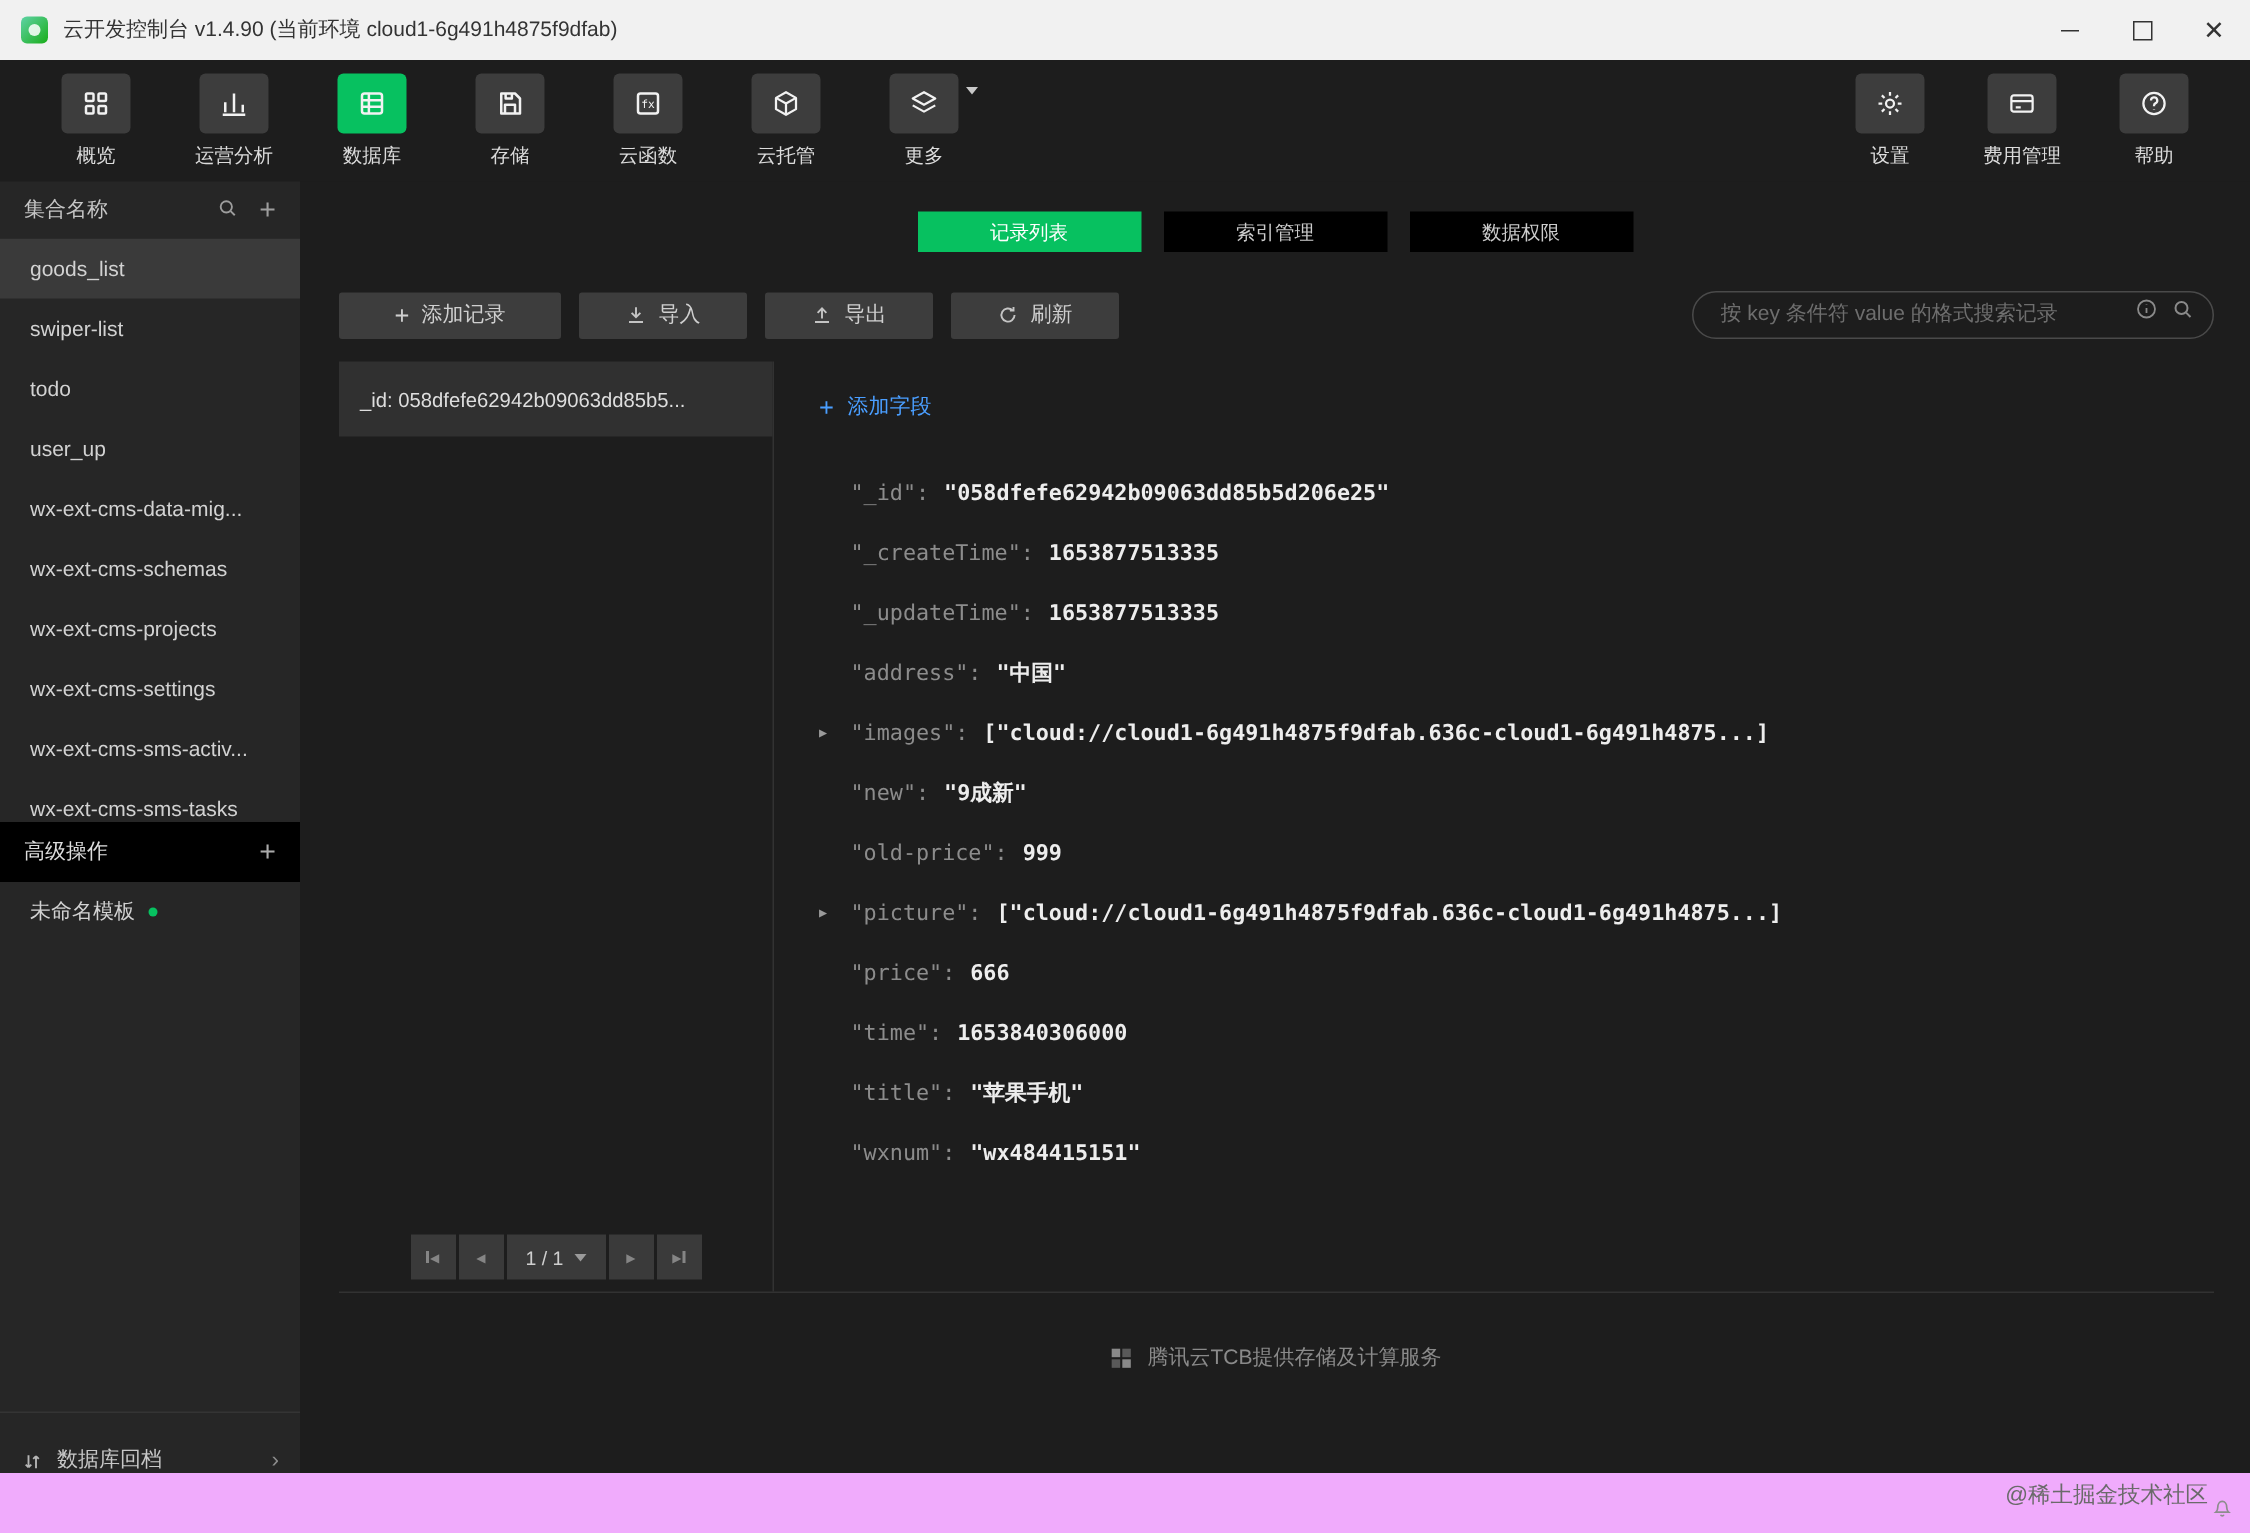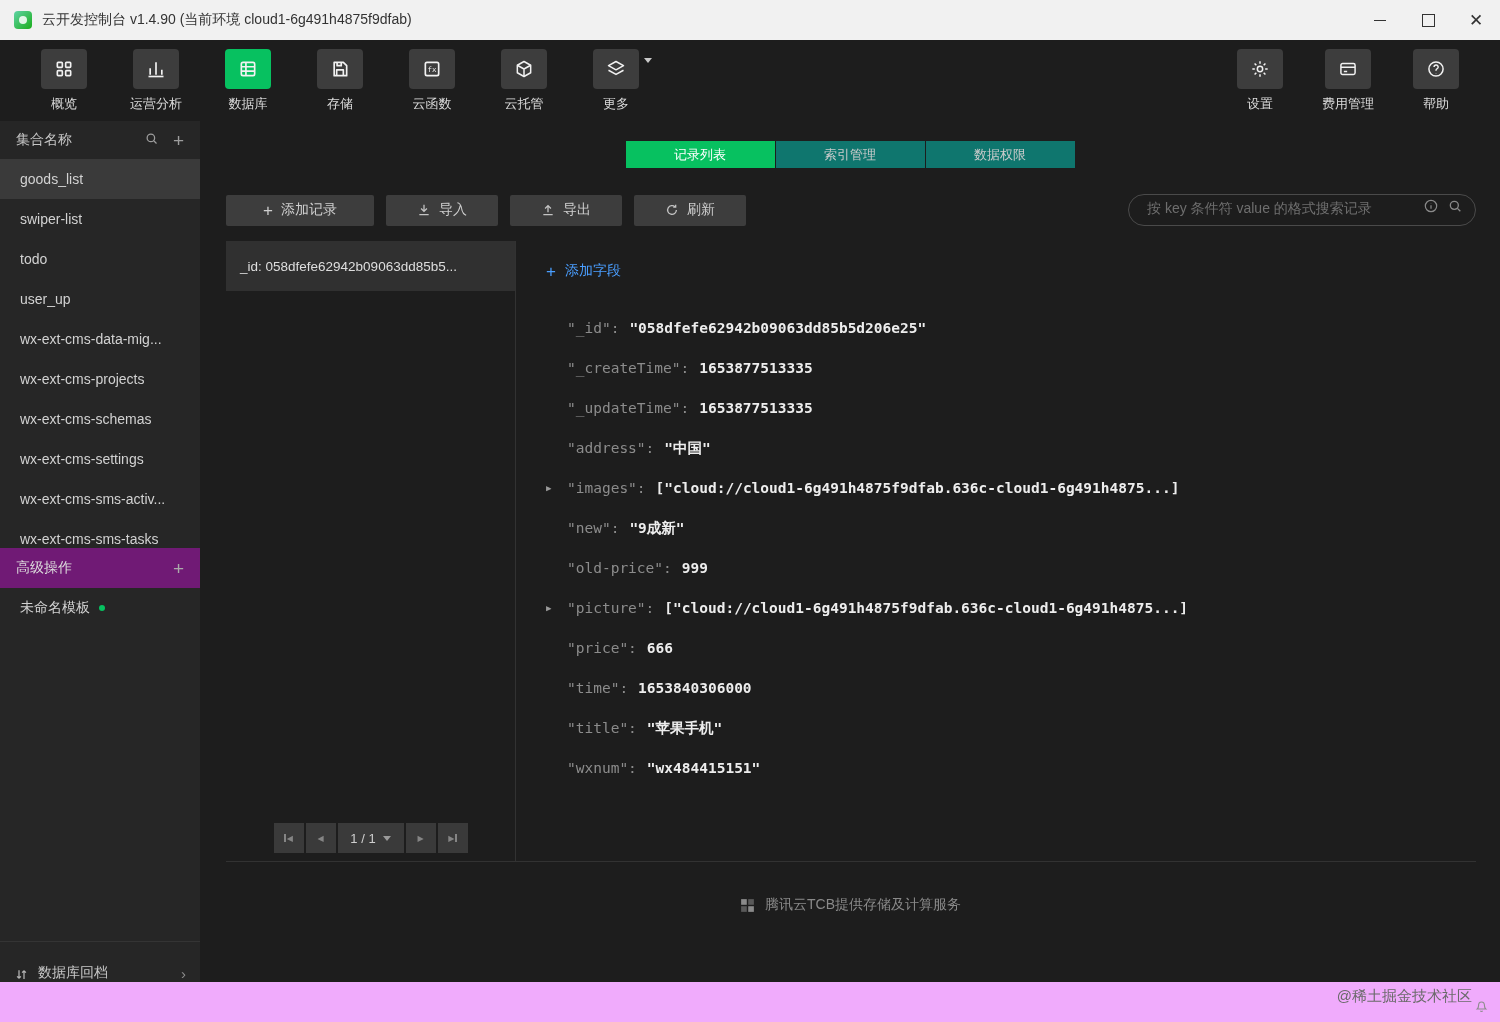--- a/index.html
+++ b/index.html
@@ -37,35 +37,35 @@
 
   
   .sidebar{width:200px;background:#262626;display:flex;flex-direction:column;flex-shrink:0;}
   .sb-header{height:38px;display:flex;align-items:center;padding:0 16px;color:#c6c6c6;font-size:14px;flex-shrink:0;}
   .sb-tools{margin-left:auto;display:flex;align-items:center;gap:14px;color:#9d9d9d;}
   .sb-plus{font-size:19px;line-height:1;cursor:pointer;}
   .collection-list{max-height:389px;overflow:hidden;flex-shrink:0;}
   .col-item{height:40px;display:flex;align-items:center;padding:0 20px;color:#d2d2d2;font-size:14px;
     cursor:pointer;white-space:nowrap;overflow:hidden;}
   .col-item.active{background:#3a3a3a;}
-  .adv-header{height:40px;background:#701a75;display:flex;align-items:center;padding:0 16px;
+  .adv-header{height:40px;background:#000000;display:flex;align-items:center;padding:0 16px;
     color:#ddd;font-size:14px;flex-shrink:0;}
   .adv-plus{margin-left:auto;color:#aaa;font-size:19px;line-height:1;cursor:pointer;}
   .tpl-item{height:40px;display:flex;align-items:center;padding:0 20px;color:#d2d2d2;font-size:14px;cursor:pointer;}
   .green-dot{width:6px;height:6px;border-radius:50%;background:#07c160;margin-left:9px;}
   .sb-spacer{flex:1;}
   .rollback{height:40px;border-top:1px solid #343434;display:flex;align-items:flex-end;
     padding:0 14px;color:#c8c8c8;font-size:14px;gap:9px;cursor:pointer;flex-shrink:0;}
   .rollback svg{color:#b5b5b5;}
   .rb-chev{margin-left:auto;color:#8c8c8c;font-size:15px;}
 
   
   .main{flex:1;display:flex;flex-direction:column;min-width:0;}
-  .tabs-row{display:flex;justify-content:center;margin-top:20px;gap:1px;}
-  .tab{width:149px;height:27px;background:#0f766e;color:#ccc;font-size:13px;display:flex;
+  .tabs-row{display:flex;justify-content:center;margin-top:20px;gap:15px;}
+  .tab{width:149px;height:27px;background:#000000;color:#ccc;font-size:13px;display:flex;
     align-items:center;justify-content:center;cursor:pointer;}
   .tab.active{background:#07c160;color:#fff;}
 
   .actions-row{display:flex;align-items:center;margin-top:26px;padding:0 24px 0 26px;gap:12px;}
   .act-btn{height:31px;width:112px;background:#3d3d3d;color:#cfcfcf;font-size:14px;display:flex;
     align-items:center;justify-content:center;gap:8px;border-radius:2px;cursor:pointer;}
   .act-btn.wide{width:148px;}
   .act-plus{font-size:17px;line-height:1;color:#cfcfcf;}
   .act-btn svg{color:#c4c4c4;}
   .search-box{margin-left:auto;width:348px;height:32px;border:1px solid #4a4a4a;border-radius:16px;
@@ -240,22 +240,22 @@
           </span>
           <span class="sb-plus">+</span>
         </span>
       </div>
       <div class="collection-list">
         <div class="col-item active">goods_list</div>
         <div class="col-item">swiper-list</div>
         <div class="col-item">todo</div>
         <div class="col-item">user_up</div>
         <div class="col-item">wx-ext-cms-data-mig...</div>
+        <div class="col-item">wx-ext-cms-schemas</div>
         <div class="col-item">wx-ext-cms-projects</div>
-        <div class="col-item">wx-ext-cms-schemas</div>
         <div class="col-item">wx-ext-cms-settings</div>
         <div class="col-item">wx-ext-cms-sms-activ...</div>
         <div class="col-item">wx-ext-cms-sms-tasks</div>
       </div>
       <div class="adv-header">
         <span>高级操作</span>
         <span class="adv-plus">+</span>
       </div>
       <div class="tpl-item">
         <span>未命名模板</span>

